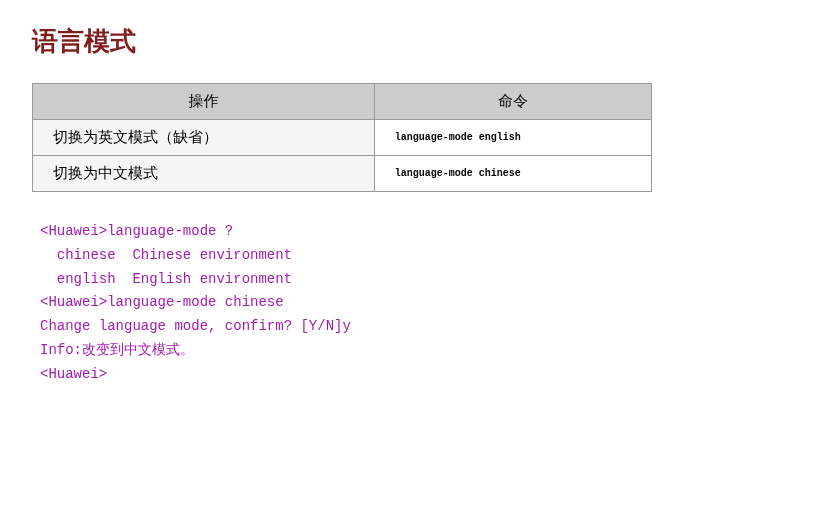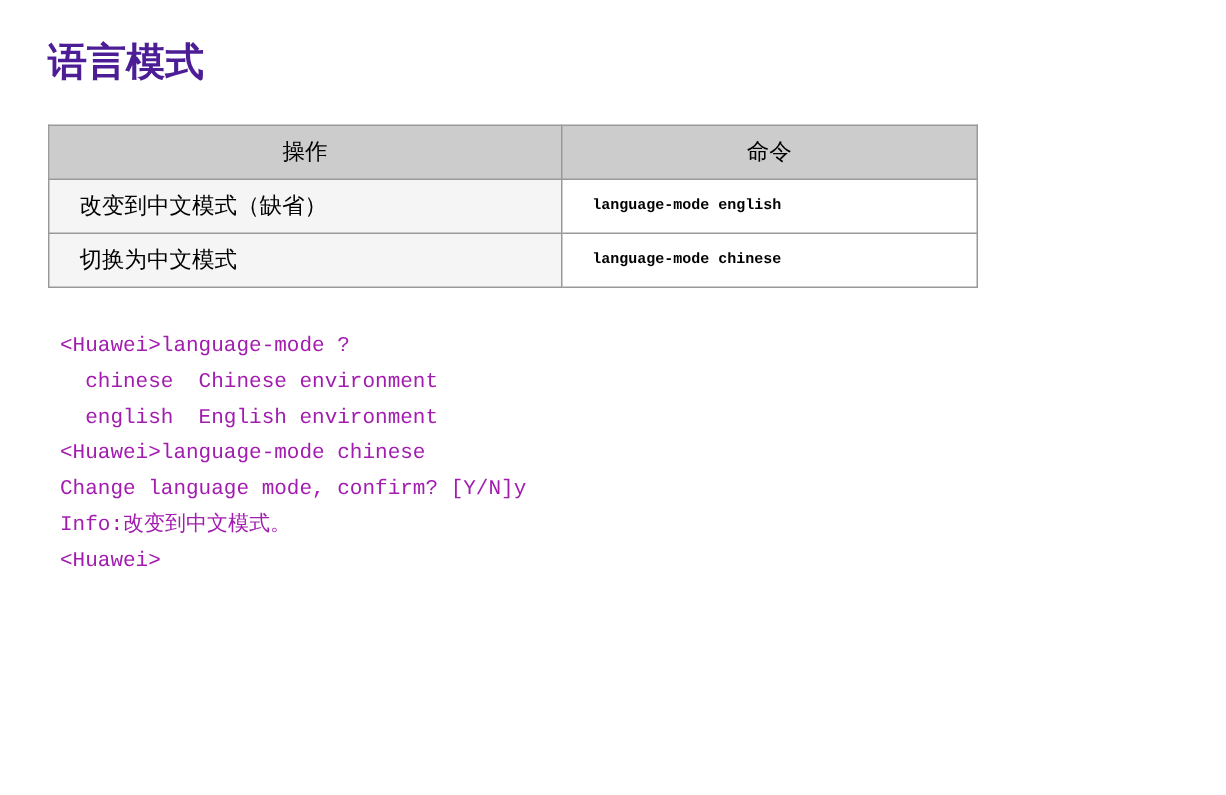--- a/index.html
+++ b/index.html
@@ -14,21 +14,21 @@
       font-size: 15px;
       color: #000000;
       padding: 24px 32px;
       width: 817px;
       min-height: 530px;
     }
 
     .page-title {
       font-size: 26px;
       font-weight: bold;
-      color: #4c1d95;
+      color: #7f1d1d;
       margin-bottom: 24px;
       font-family: "SimSun", "宋体", serif;
     }
 
     .command-table {
       border-collapse: collapse;
       width: 620px;
       margin-bottom: 28px;
     }
 
@@ -73,21 +73,21 @@
 
 <table class="command-table">
   <thead>
     <tr>
       <th>操作</th>
       <th>命令</th>
     </tr>
   </thead>
   <tbody>
     <tr>
-      <td>改变到中文模式（缺省）</td>
+      <td>切换为英文模式（缺省）</td>
       <td>language-mode english</td>
     </tr>
     <tr>
       <td>切换为中文模式</td>
       <td>language-mode chinese</td>
     </tr>
   </tbody>
 </table>
 
 <div class="code-block">&lt;Huawei&gt;language-mode ?

